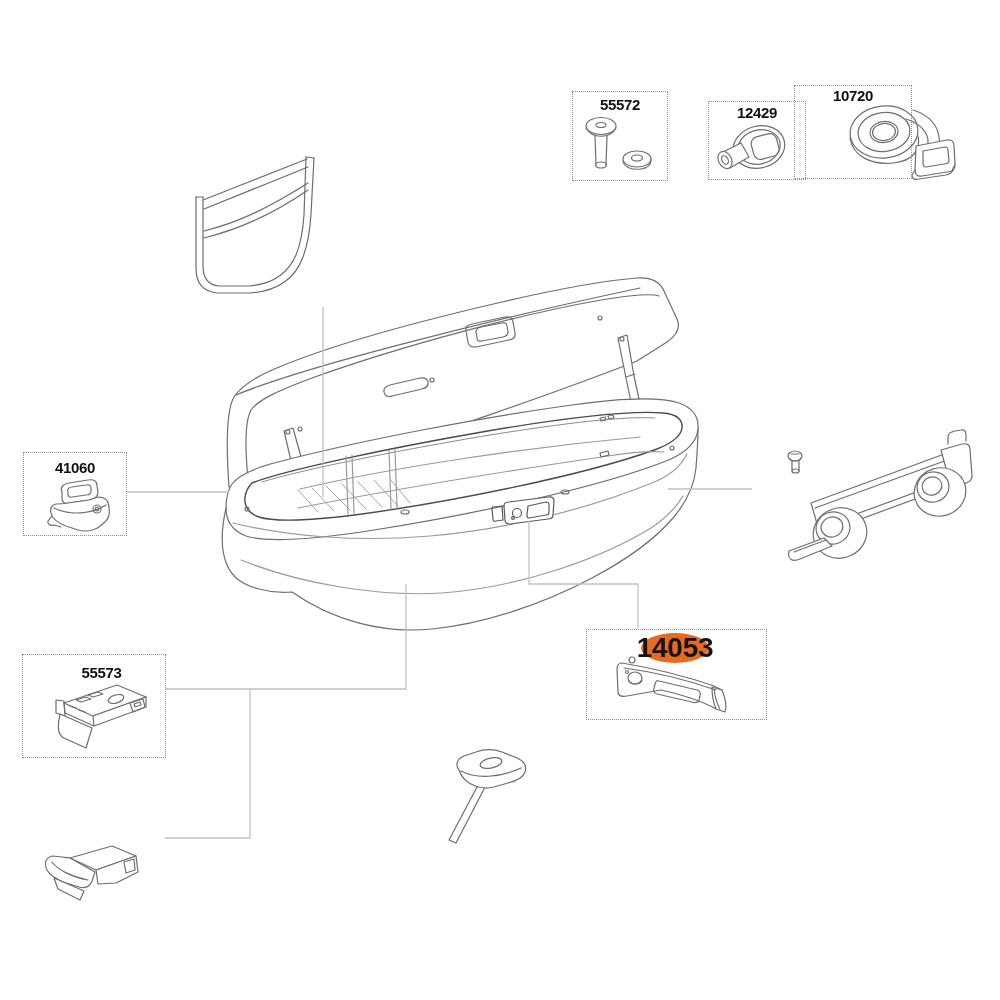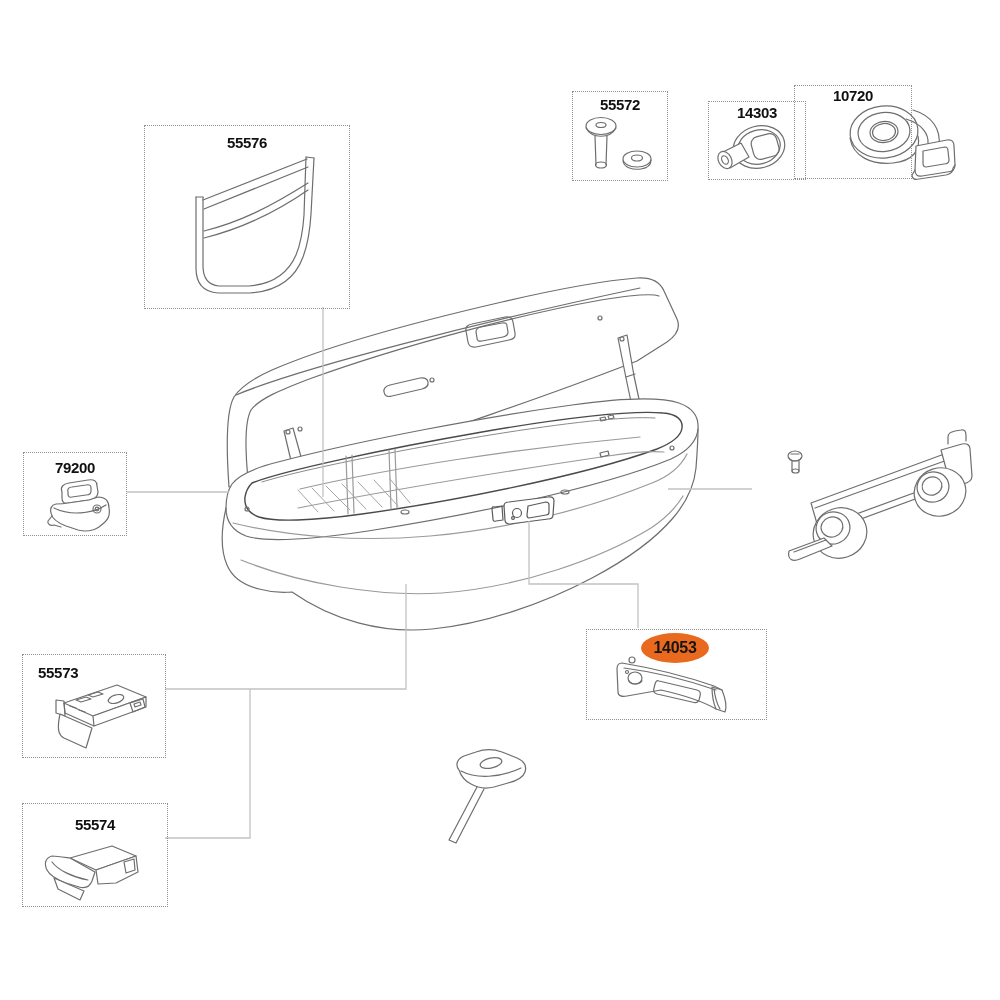--- a/index.html
+++ b/index.html
@@ -2,24 +2,24 @@
 <html><head>
 <meta charset="utf-8">
 <style>
   html,body{margin:0;padding:0;background:#ffffff;}
   #stage{position:relative;width:1000px;height:1000px;background:#ffffff;overflow:hidden;
          font-family:"Liberation Sans", sans-serif;}
   #artwork{position:absolute;left:0;top:0;width:1000px;height:1000px;}
   .callout{position:absolute;border:1px dotted #8f8f8f;background:transparent;}
   .lbl{position:absolute;width:100%;text-align:center;font-weight:700;font-size:15px;
        color:#101010;letter-spacing:-0.3px;line-height:1;cursor:pointer;}
-  .lbl.left{text-align:left;padding-left:15px;box-sizing:border-box;}
+  .lbl.left{text-align:center;padding-left:15px;box-sizing:border-box;}
   .badge{position:absolute;width:68px;height:30px;border-radius:50%;
          background:#E96A1E;display:flex;align-items:center;justify-content:center;
-         font-weight:700;font-size:16px;color:#141414;letter-spacing:-0.3px;cursor:pointer;text-align:right;}
+         font-weight:700;font-size:28px;color:#141414;letter-spacing:-0.3px;cursor:pointer;text-align:right;}
 </style>
 </head>
 <body>
 
 <div id="stage">
 
   <svg id="artwork" viewBox="0 0 1000 1000" xmlns="http://www.w3.org/2000/svg">
 
     <g fill="none" stroke="#6e6e6e" stroke-width="1.2" stroke-linejoin="round" stroke-linecap="round">
 
@@ -217,47 +217,41 @@
     <g stroke="#c2c2c2" stroke-width="1.3" fill="none">
       <path d="M323,307 L323,497"></path>
       <path d="M127,492 L229,492"></path>
       <path d="M165,689 L406,689 L406,584"></path>
       <path d="M165,838 L250,838 L250,689"></path>
       <path d="M529,521 L529,584 L638,584 L638,628"></path>
       <path d="M668,489 L752,489"></path>
     </g>
   </svg>
 
-  <div class="callout" style="left:144px;top:125px;width:204px;height:182px">
-    <div class="lbl" style="top:9px">55576</div>
-  </div>
 
   <div class="callout" style="left:572px;top:91px;width:94px;height:88px">
     <div class="lbl" style="top:5px">55572</div>
   </div>
 
   <div class="callout" style="left:708px;top:101px;width:96px;height:77px">
-    <div class="lbl" style="top:3px">14303</div>
+    <div class="lbl" style="top:3px">12429</div>
   </div>
 
   <div class="callout" style="left:794px;top:85px;width:116px;height:92px">
     <div class="lbl" style="top:2px">10720</div>
   </div>
 
   <div class="callout" style="left:23px;top:452px;width:102px;height:82px">
-    <div class="lbl" style="top:7px">79200</div>
+    <div class="lbl" style="top:7px">41060</div>
   </div>
 
 
   <div class="callout" style="left:22px;top:654px;width:142px;height:102px">
     <div class="lbl left" style="top:10px">55573</div>
   </div>
 
-  <div class="callout" style="left:22px;top:803px;width:144px;height:102px">
-    <div class="lbl" style="top:13px">55574</div>
-  </div>
 
 
   <div class="callout" style="left:586px;top:629px;width:179px;height:89px">
     <div class="badge" style="left:54px;top:3px">14053</div>
   </div>
 
 </div>
 
 </body></html>

